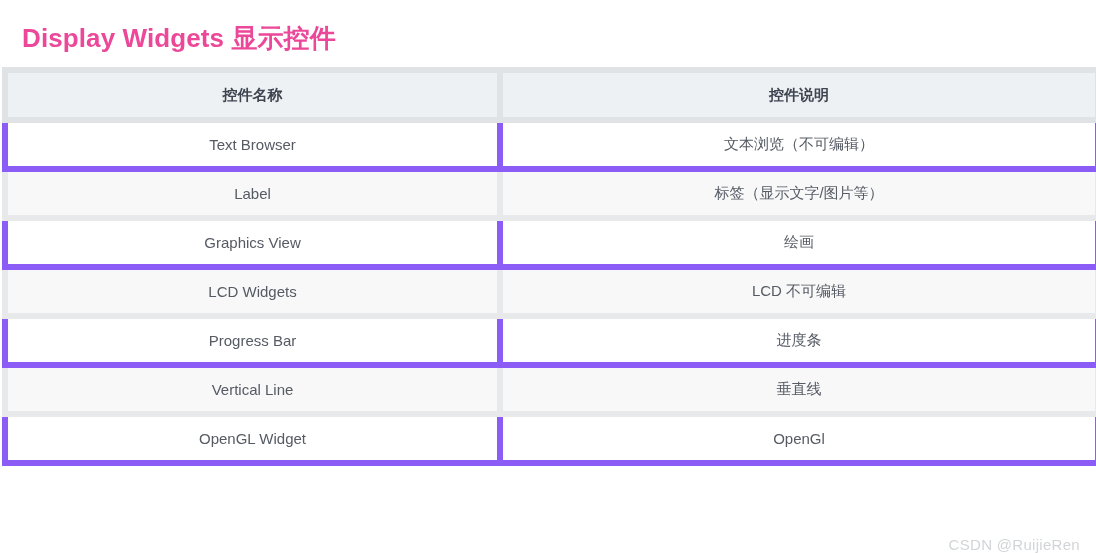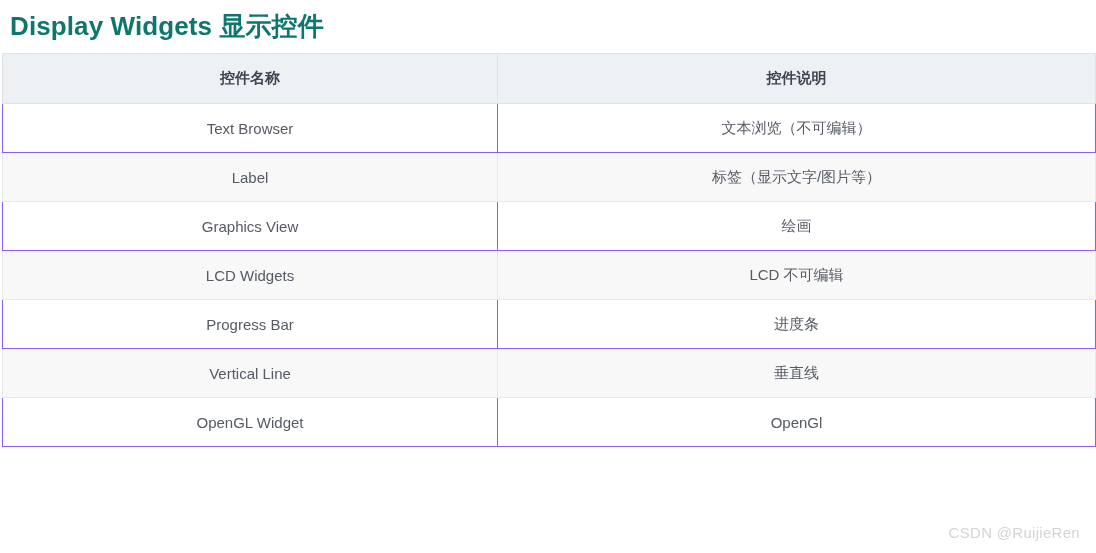--- a/index.html
+++ b/index.html
@@ -17,46 +17,46 @@
 
   .page {
     position: relative;
     width: 1096px;
     height: 553px;
     box-sizing: border-box;
   }
 
   
   .page-title {
-    margin: 0;
+    margin: 12px;
     padding: 9px 0 0 10px;
     font-size: 26px;
     line-height: 34px;
     font-weight: bold;
-    color: #0f766e;
+    color: #ec4899;
     letter-spacing: 0.1px;
     white-space: nowrap;
   }
 
   
   .widget-table {
     width: 1093px;
     margin: 10px 0 0 2px;
     border-collapse: collapse;
     table-layout: fixed;
     font-size: 15px;
     color: #555a63;
   }
 
   .widget-table col.col-name  { width: 495px; }
   .widget-table col.col-desc  { width: 598px; }
 
   .widget-table th,
   .widget-table td {
-    border: 1px solid #8b5cf6;
+    border: 6px solid #8b5cf6;
     text-align: center;
     vertical-align: middle;
     padding: 0 8px;
     height: 49px;
     box-sizing: border-box;
     font-weight: normal;
   }
 
   .widget-table thead th {
     background: #edf1f4;

